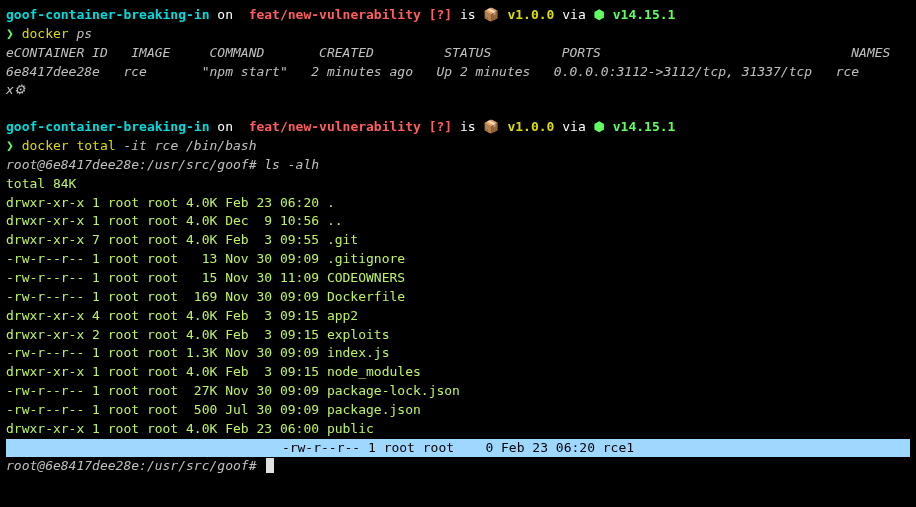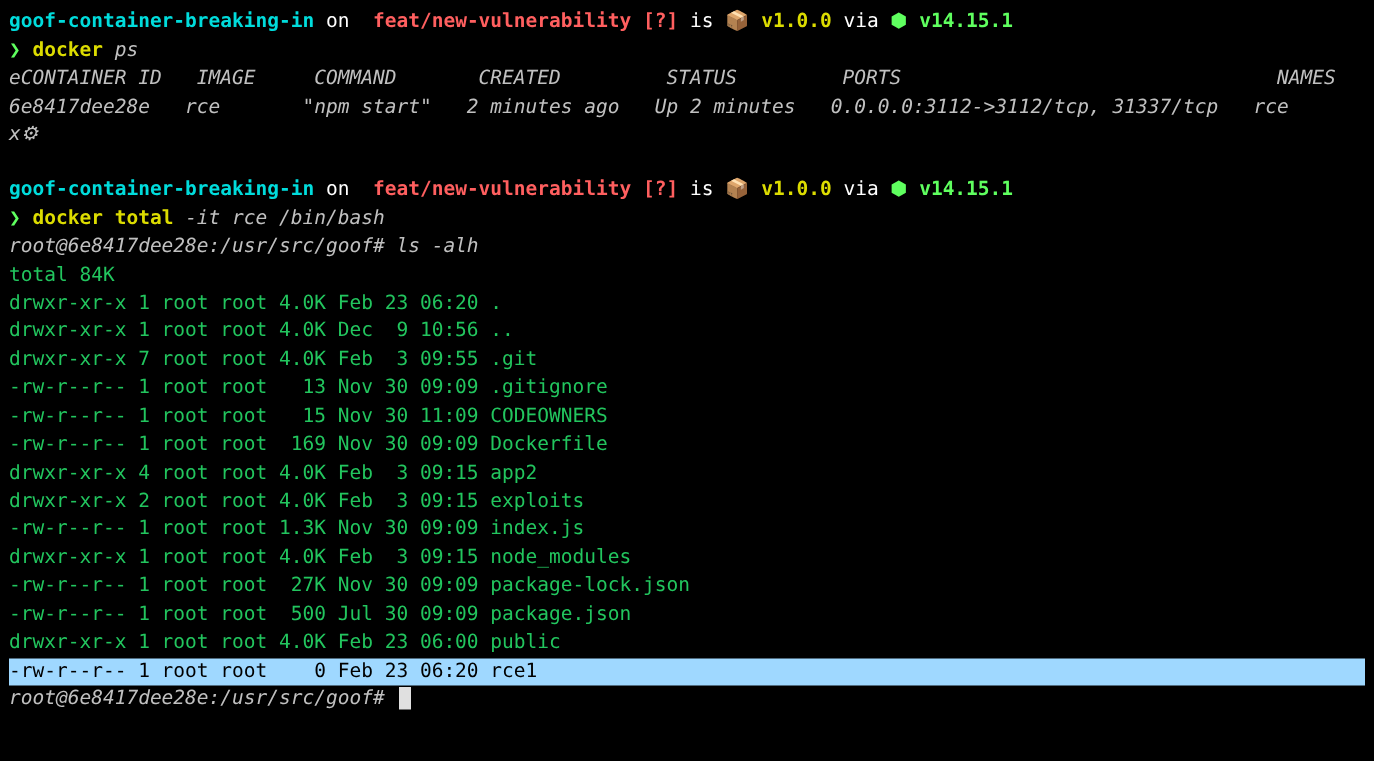--- a/index.html
+++ b/index.html
@@ -10,28 +10,28 @@
       font-size: 13px;
       line-height: 1.45;
       padding: 6px;
       width: 916px;
       height: 507px;
       overflow: hidden;
     }
     .cyan { color: #00dcdc; }
     .white { color: #ffffff; }
     .red { color: #ff5f5f; }
-    .yellow { color: #dcdc00; font-weight: bold; }
+    .yellow { color: #dcdc00; }
     .green { color: #5fff5f; }
     .dim { color: #c0c0c0; font-style: italic; }
     .bold { font-weight: bold; }
     .prompt-line { white-space: pre; }
     .table-row { white-space: pre; }
-    .ls-row { white-space: pre; color: #22c55e; }
-    .highlight { background: #9fd8ff; color: #000; display: inline-block; width: 100%; white-space: pre; }
+    .ls-row { white-space: pre; color: #bef264; }
+    .highlight { background: #9fd8ff; color: #000; display: inline-block; width: 100%; white-space: pre; text-align: center; }
     .cursor {
       display: inline-block;
       width: 8px;
       height: 15px;
       background: #e0e0e0;
       vertical-align: text-bottom;
       margin-left: 2px;
     }
     .box-icon { color: #d2a679; }
     .hex-icon { color: #5fff5f; }

